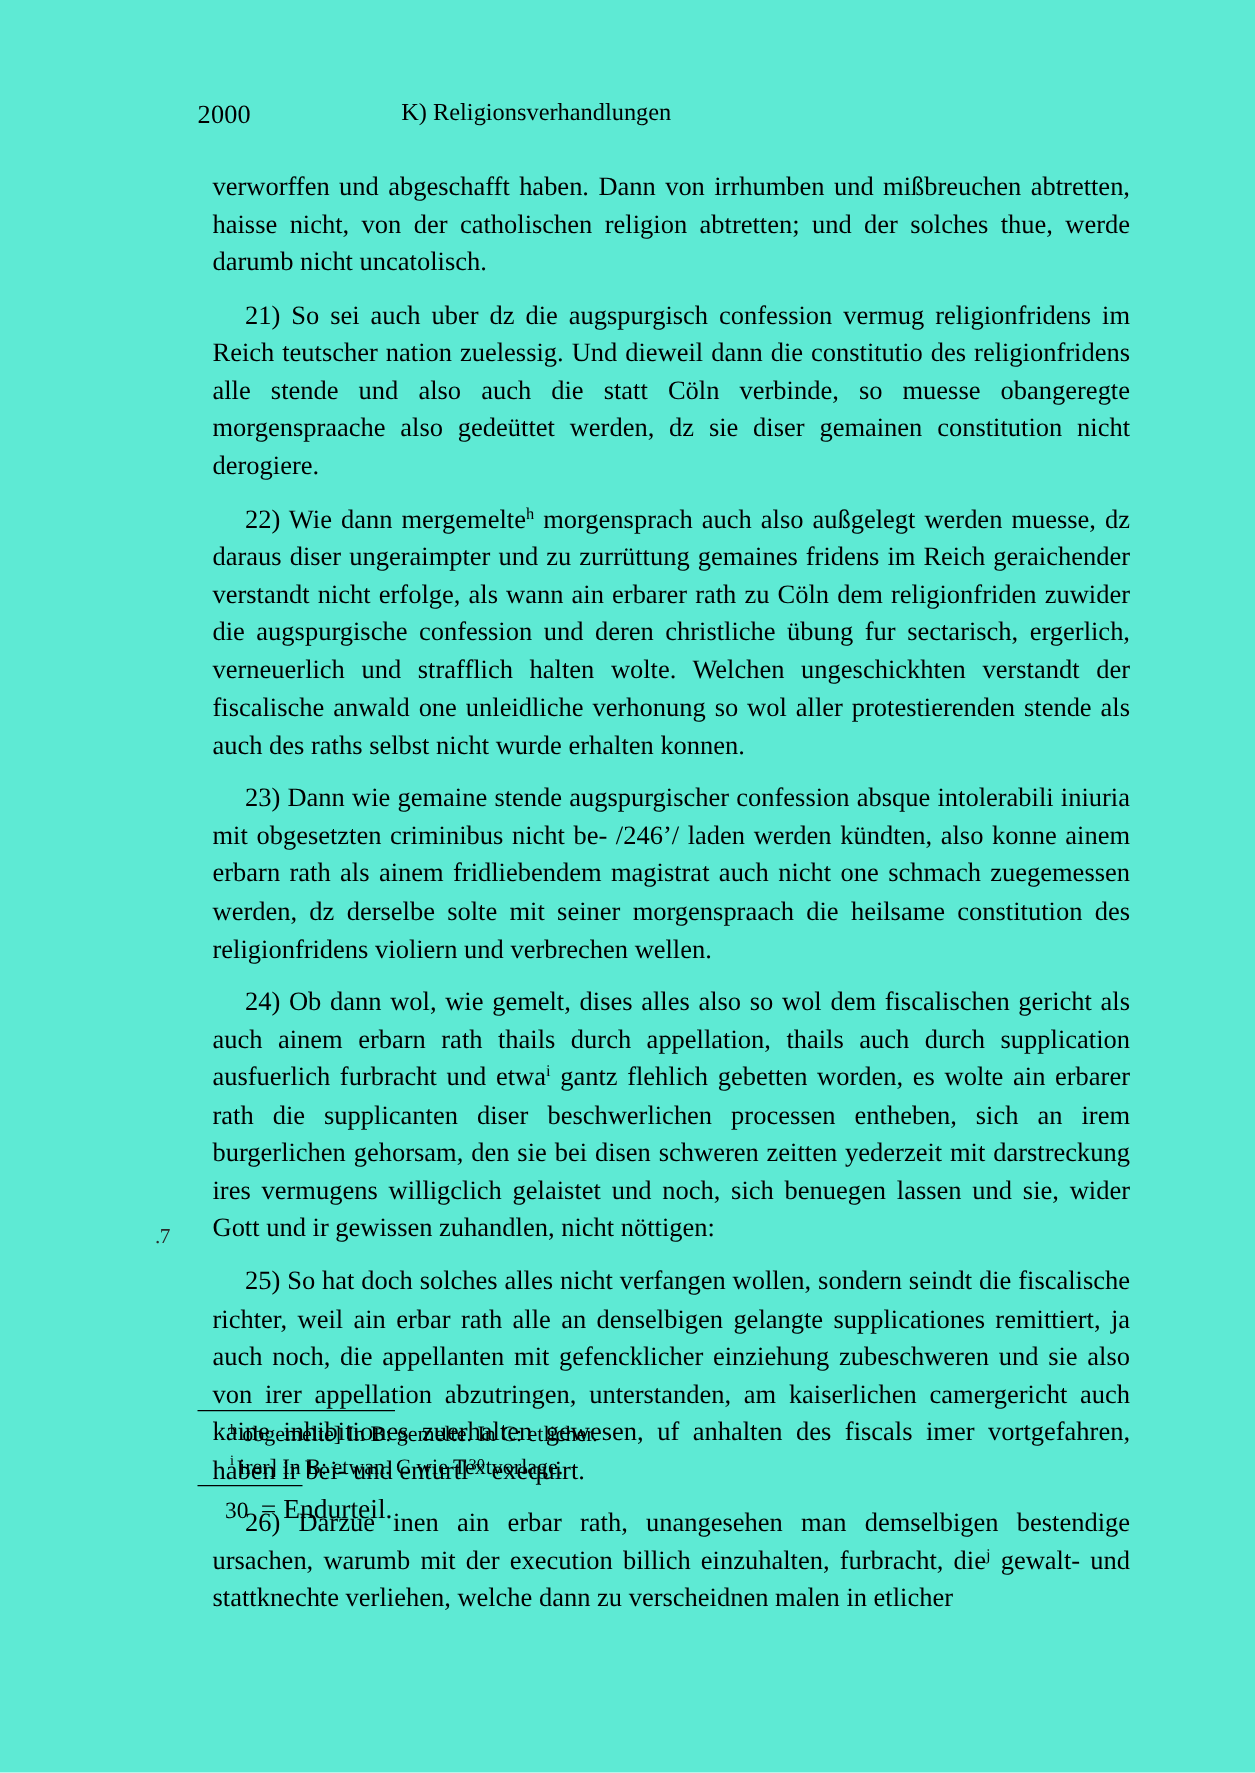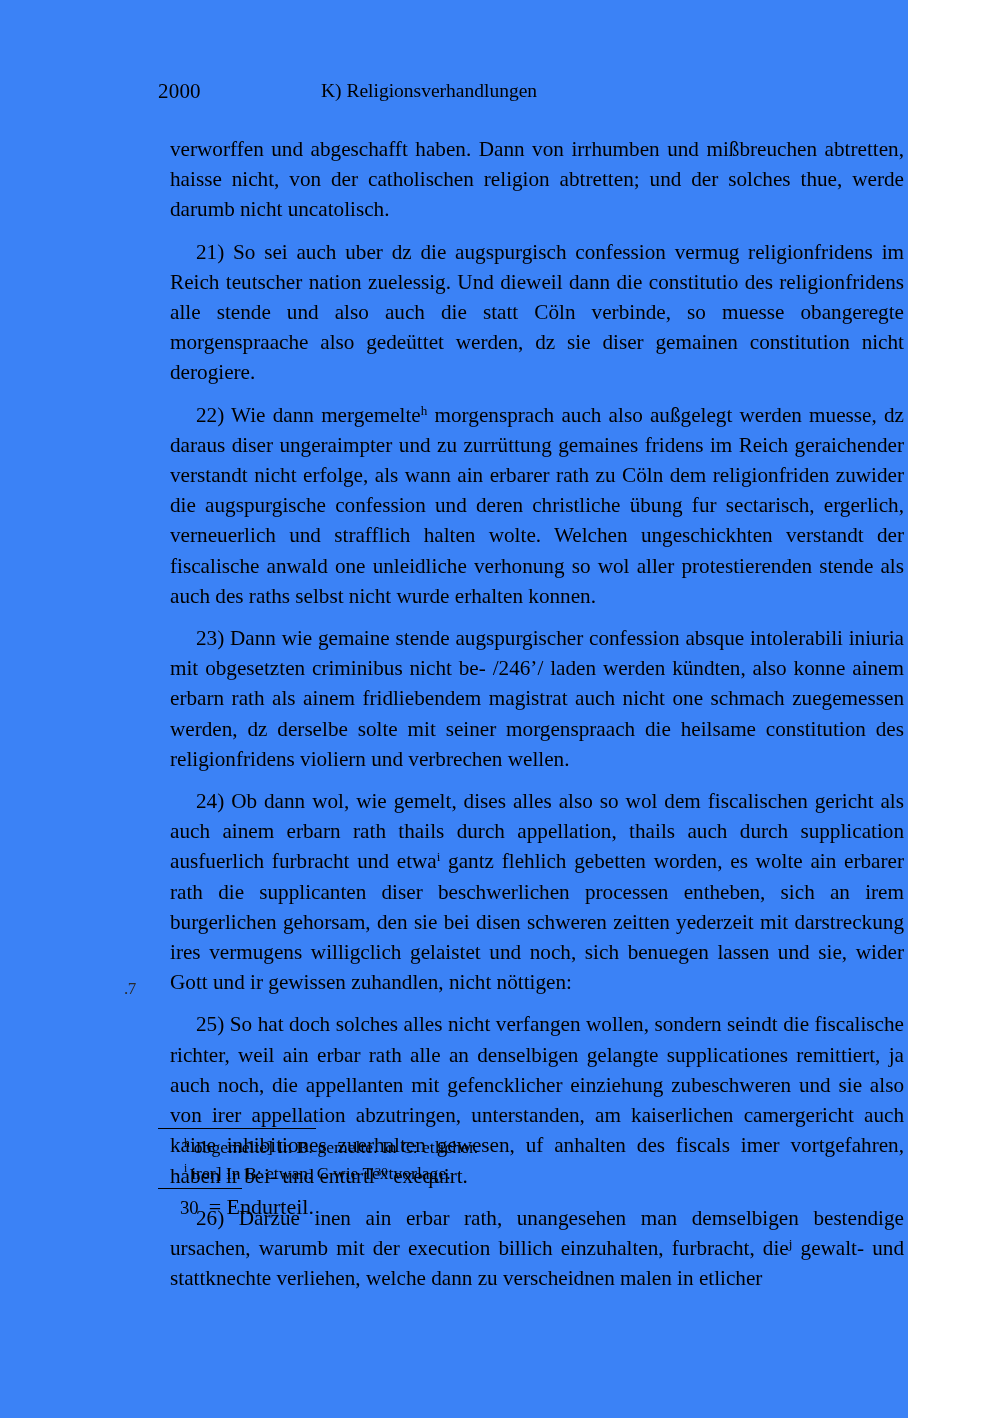--- a/index.html
+++ b/index.html
@@ -3,23 +3,23 @@
 <meta charset="utf-8">
 <style>
   html, body {
     margin: 0;
     padding: 0;
     background: #ffffff;
   }
 
   .page {
     position: relative;
-    width: 908px;
+    width: 1004px;
     height: 1418px;
-    background: #3b82f6;
+    background: #5eead4;
     font-family: "Liberation Serif", "DejaVu Serif", serif;
     color: #000000;
     overflow: hidden;
   }
 
   
   .running-head {
     position: absolute;
     left: 158px;
     top: 78px;

